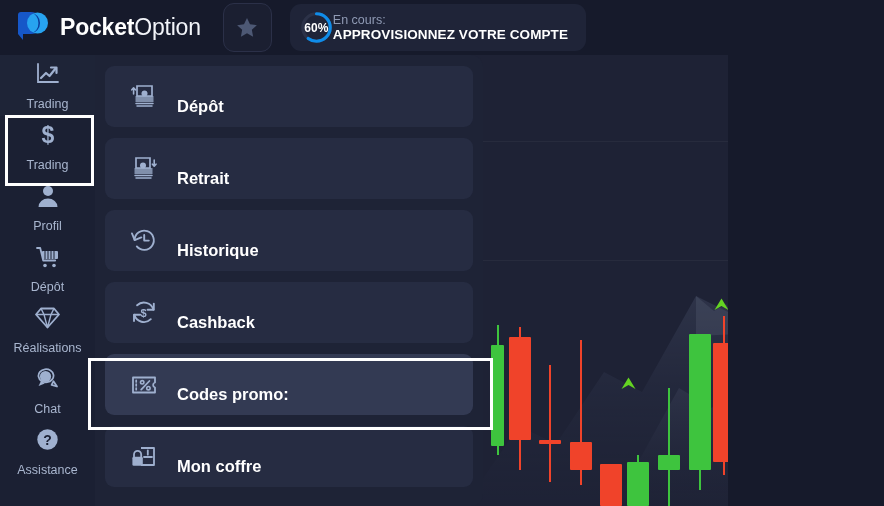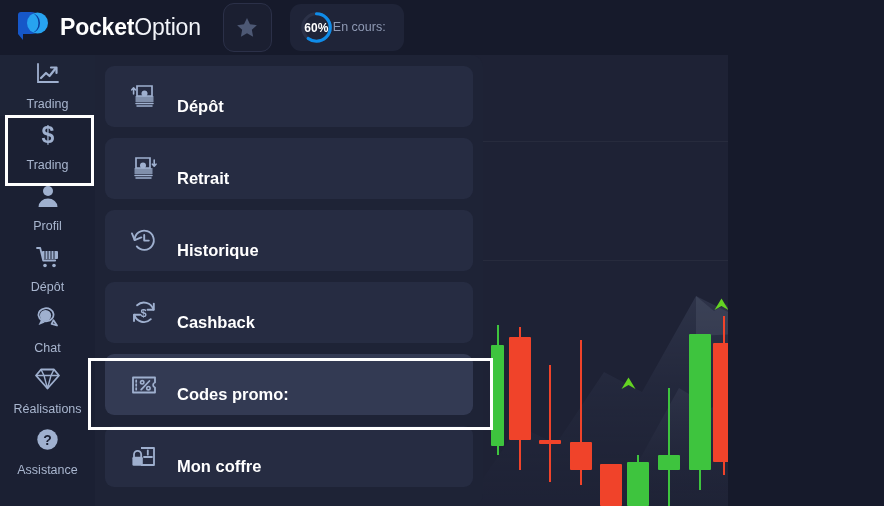--- a/index.html
+++ b/index.html
@@ -318,20 +318,21 @@
       <div class="ring">
         <svg width="33" height="33" viewBox="0 0 36 36">
           <circle cx="18" cy="18" r="15" fill="none" stroke="#2b3category" stroke-width="3.4"></circle>
           <circle cx="18" cy="18" r="15" fill="none" stroke="#2c3248" stroke-width="3.4"></circle>
           <circle id="ring-arc" cx="18" cy="18" r="15" fill="none" stroke="#0f8ce9" stroke-width="3.4" stroke-linecap="round" transform="rotate(-90 18 18)" stroke-dasharray="56.54866776461627 94.24777960769379"></circle>
         </svg>
         <div class="pct">60%</div>
       </div>
       <div class="promo-texts">
         <div class="promo-sub">En cours:</div>
+        <div class="promo-title">APPROVISIONNEZ VOTRE COMPTE</div>
       </div>
     </div>
   </div>
 
   <div class="sidebar" id="sidebar">
       <div class="side-item active">
         <div class="side-icon">
           <svg width="24" height="22" viewBox="0 0 24 22">
             <path d="M2 1 v18 h20" fill="none" stroke="currentColor" stroke-width="1.8" stroke-linecap="round"></path>
             <path d="M5 15 l5 -5 l3.5 3 l6 -7.5" fill="none" stroke="currentColor" stroke-width="2.2" stroke-linecap="round" stroke-linejoin="round"></path>
@@ -364,37 +365,37 @@
             <rect x="6" y="5" width="16" height="8" rx="1" fill="currentColor"></rect>
             <path d="M9 5 v8 M12 5 v8 M15 5 v8 M18 5 v8" stroke="#1b2033" stroke-width="1"></path>
             <circle cx="9" cy="19.5" r="1.8" fill="currentColor"></circle>
             <circle cx="18" cy="19.5" r="1.8" fill="currentColor"></circle>
           </svg>
         </div>
         <div class="side-label">Dépôt</div>
       </div>
       <div class="side-item">
         <div class="side-icon">
+          <svg width="25" height="22" viewBox="0 0 25 22">
+            <path d="M6 1.5 h13 l5 6 l-11.5 13 l-11.5 -13 Z" fill="none" stroke="currentColor" stroke-width="1.8" stroke-linejoin="round"></path>
+            <path d="M1 7.5 h23 M6 1.5 l3 6 l3.5 13 M19 1.5 l-3 6 l-3.5 13 M9 7.5 h7" fill="none" stroke="currentColor" stroke-width="1.4"></path>
+          </svg>
+        </div>
+        <div class="side-label">Réalisations</div>
+      </div>
+      <div class="side-item">
+        <div class="side-icon">
           <svg width="24" height="22" viewBox="0 0 24 22">
             <path d="M14.5 2.5 a7.5 6.5 0 1 1 -9 10.5 a7.5 6.5 0 0 1 9 -10.5 Z" fill="none" stroke="currentColor" stroke-width="1.8"></path>
             <circle cx="9.5" cy="8.5" r="5.6" fill="currentColor"></circle>
             <path d="M5.2 12.5 l-2.6 5.5 l6.2 -2.4 Z" fill="currentColor"></path>
             <path d="M17.5 13.2 l3.5 5.3 l-5.4 -1.6 Z" fill="none" stroke="currentColor" stroke-width="1.8" stroke-linejoin="round"></path>
           </svg>
         </div>
         <div class="side-label">Chat</div>
-      </div>
-      <div class="side-item">
-        <div class="side-icon">
-          <svg width="25" height="22" viewBox="0 0 25 22">
-            <path d="M6 1.5 h13 l5 6 l-11.5 13 l-11.5 -13 Z" fill="none" stroke="currentColor" stroke-width="1.8" stroke-linejoin="round"></path>
-            <path d="M1 7.5 h23 M6 1.5 l3 6 l3.5 13 M19 1.5 l-3 6 l-3.5 13 M9 7.5 h7" fill="none" stroke="currentColor" stroke-width="1.4"></path>
-          </svg>
-        </div>
-        <div class="side-label">Réalisations</div>
       </div>
       <div class="side-item">
         <div class="side-icon">
           <svg width="23" height="23" viewBox="0 0 23 23">
             <circle cx="11.5" cy="11.5" r="10.2" fill="currentColor"></circle>
             <text x="11.5" y="17" text-anchor="middle" font-family="Liberation Sans, sans-serif" font-size="14" font-weight="bold" fill="#1b2033">?</text>
           </svg>
         </div>
         <div class="side-label">Assistance</div>
       </div>

